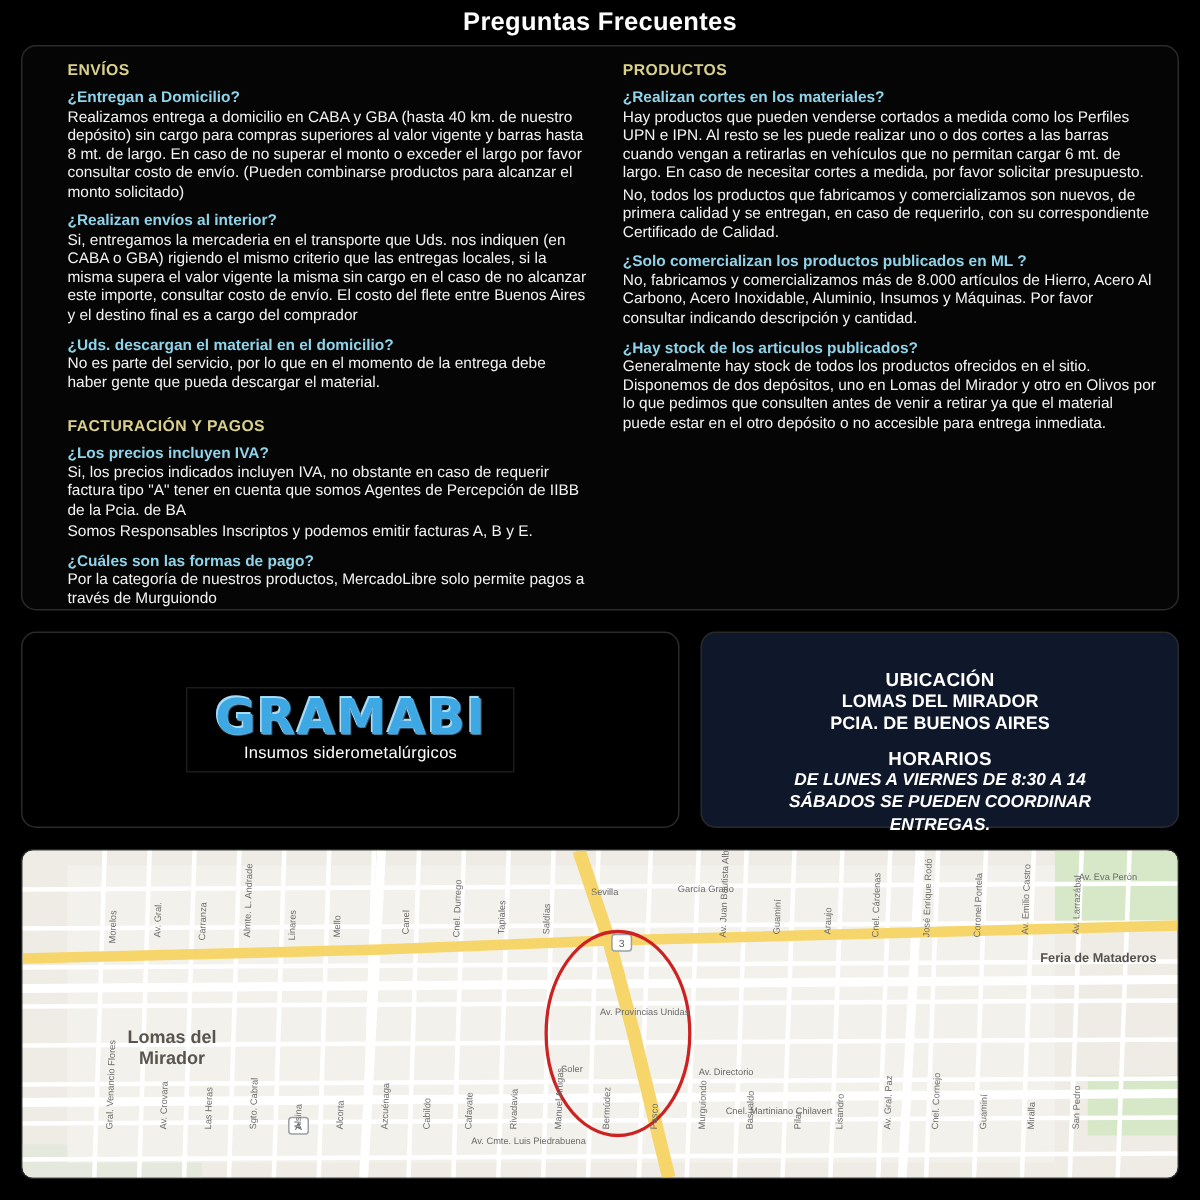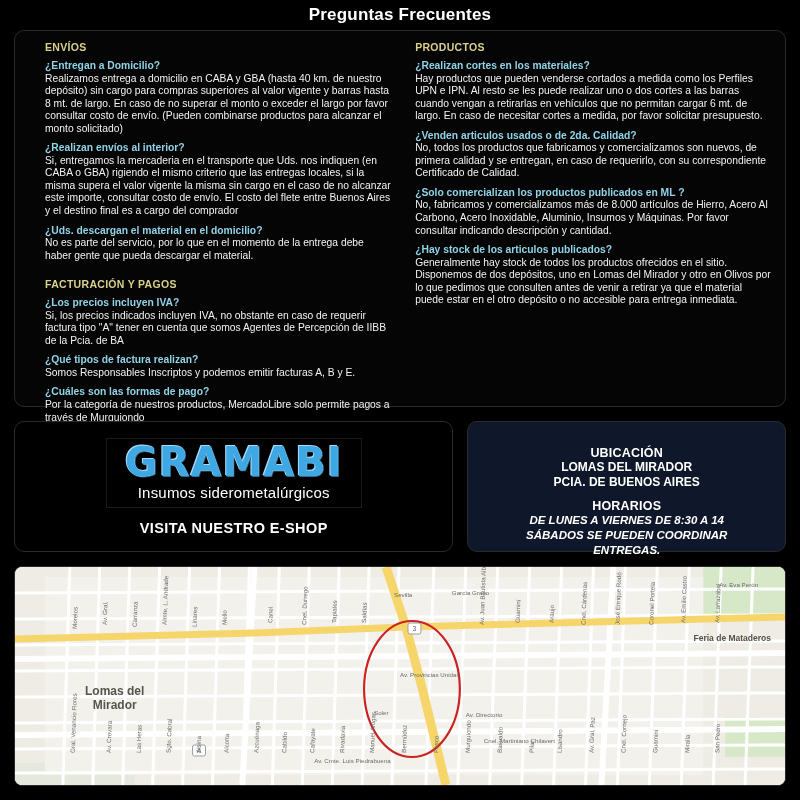--- a/index.html
+++ b/index.html
@@ -100,32 +100,32 @@
   }
   .logo-plate {
     background: #000;
     border: 1px solid #1b1b1b;
     padding: 2px 18px 6px 18px;
     text-align: center;
   }
   .logo-word {
     font-family: "DejaVu Sans", sans-serif;
     font-weight: bold;
-    font-size: 40px;
+    font-size: 33px;
     letter-spacing: 1px;
     color: #3ea8e5;
     text-shadow:
       0 0 1px #ffffff,
       1px 1px 0 #1d5d84,
       -1px -1px 0 #9fd8f5;
     line-height: 1.05;
   }
   .logo-sub {
     color: #ffffff;
-    font-size: 15px;
+    font-size: 11px;
     margin-top: 1px;
     letter-spacing: 0.2px;
   }
   .shop-line {
     color: #ffffff;
     font-weight: bold;
     font-size: 14.5px;
     margin-top: 12px;
     letter-spacing: 0.4px;
   }
@@ -212,52 +212,49 @@
       <div class="a">Si, entregamos la mercaderia en el transporte que Uds. nos indiquen (en CABA o GBA) rigiendo el mismo criterio que las entregas locales, si la misma supera el valor vigente la misma sin cargo en el caso de no alcanzar este importe, consultar costo de envío. El costo del flete entre Buenos Aires y el destino final es a cargo del comprador</div>
 
       <div class="q">¿Uds. descargan el material en el domicilio?</div>
       <div class="a">No es parte del servicio, por lo que en el momento de la entrega debe haber gente que pueda descargar el material.</div>
 
       <div class="section-head spaced">FACTURACIÓN Y PAGOS</div>
 
       <div class="q">¿Los precios incluyen IVA?</div>
       <div class="a">Si, los precios indicados incluyen IVA, no obstante en caso de requerir factura tipo "A" tener en cuenta que somos Agentes de Percepción de IIBB de la Pcia. de BA</div>
 
-      <div class="q">¿Qué tipos de factura realizan?</div>
       <div class="a">Somos Responsables Inscriptos y podemos emitir facturas A, B y E.</div>
 
       <div class="q">¿Cuáles son las formas de pago?</div>
       <div class="a">Por la categoría de nuestros productos, MercadoLibre solo permite pagos a través de Murguiondo</div>
     </div>
 
     <div class="faq-col col-right">
       <div class="section-head">PRODUCTOS</div>
 
       <div class="q">¿Realizan cortes en los materiales?</div>
       <div class="a">Hay productos que pueden venderse cortados a medida como los Perfiles UPN e IPN. Al resto se les puede realizar uno o dos cortes a las barras cuando vengan a retirarlas en vehículos que no permitan cargar 6 mt. de largo. En caso de necesitar cortes a medida, por favor solicitar presupuesto.</div>
 
-      <div class="q">¿Venden articulos usados o de 2da. Calidad?</div>
       <div class="a">No, todos los productos que fabricamos y comercializamos son nuevos, de primera calidad y se entregan, en caso de requerirlo, con su correspondiente Certificado de Calidad.</div>
 
       <div class="q">¿Solo comercializan los productos publicados en ML ?</div>
       <div class="a">No, fabricamos y comercializamos más de 8.000 artículos de Hierro, Acero Al Carbono, Acero Inoxidable, Aluminio, Insumos y Máquinas. Por favor consultar indicando descripción y cantidad.</div>
 
       <div class="q">¿Hay stock de los articulos publicados?</div>
       <div class="a">Generalmente hay stock de todos los productos ofrecidos en el sitio. Disponemos de dos depósitos, uno en Lomas del Mirador y otro en Olivos por lo que pedimos que consulten antes de venir a retirar ya que el material puede estar en el otro depósito o no accesible para entrega inmediata.</div>
     </div>
   </div>
 
   <div class="mid">
 
     <div class="brand-box">
       <div class="logo-plate">
         <div class="logo-word">GRAMABI</div>
         <div class="logo-sub">Insumos siderometalúrgicos</div>
       </div>
-      <div class="shop-line">VISITA NUESTRO E-SHOP</div>
     </div>
 
     <div class="info-box">
       <div class="info-title">UBICACIÓN</div>
       <div class="info-line">LOMAS DEL MIRADOR</div>
       <div class="info-line">PCIA. DE  BUENOS AIRES</div>
       <div class="info-gap"></div>
       <div class="info-title">HORARIOS</div>
       <div class="info-text">DE LUNES A VIERNES DE 8:30 A 14</div>
       <div class="info-text">SÁBADOS SE PUEDEN COORDINAR</div>

